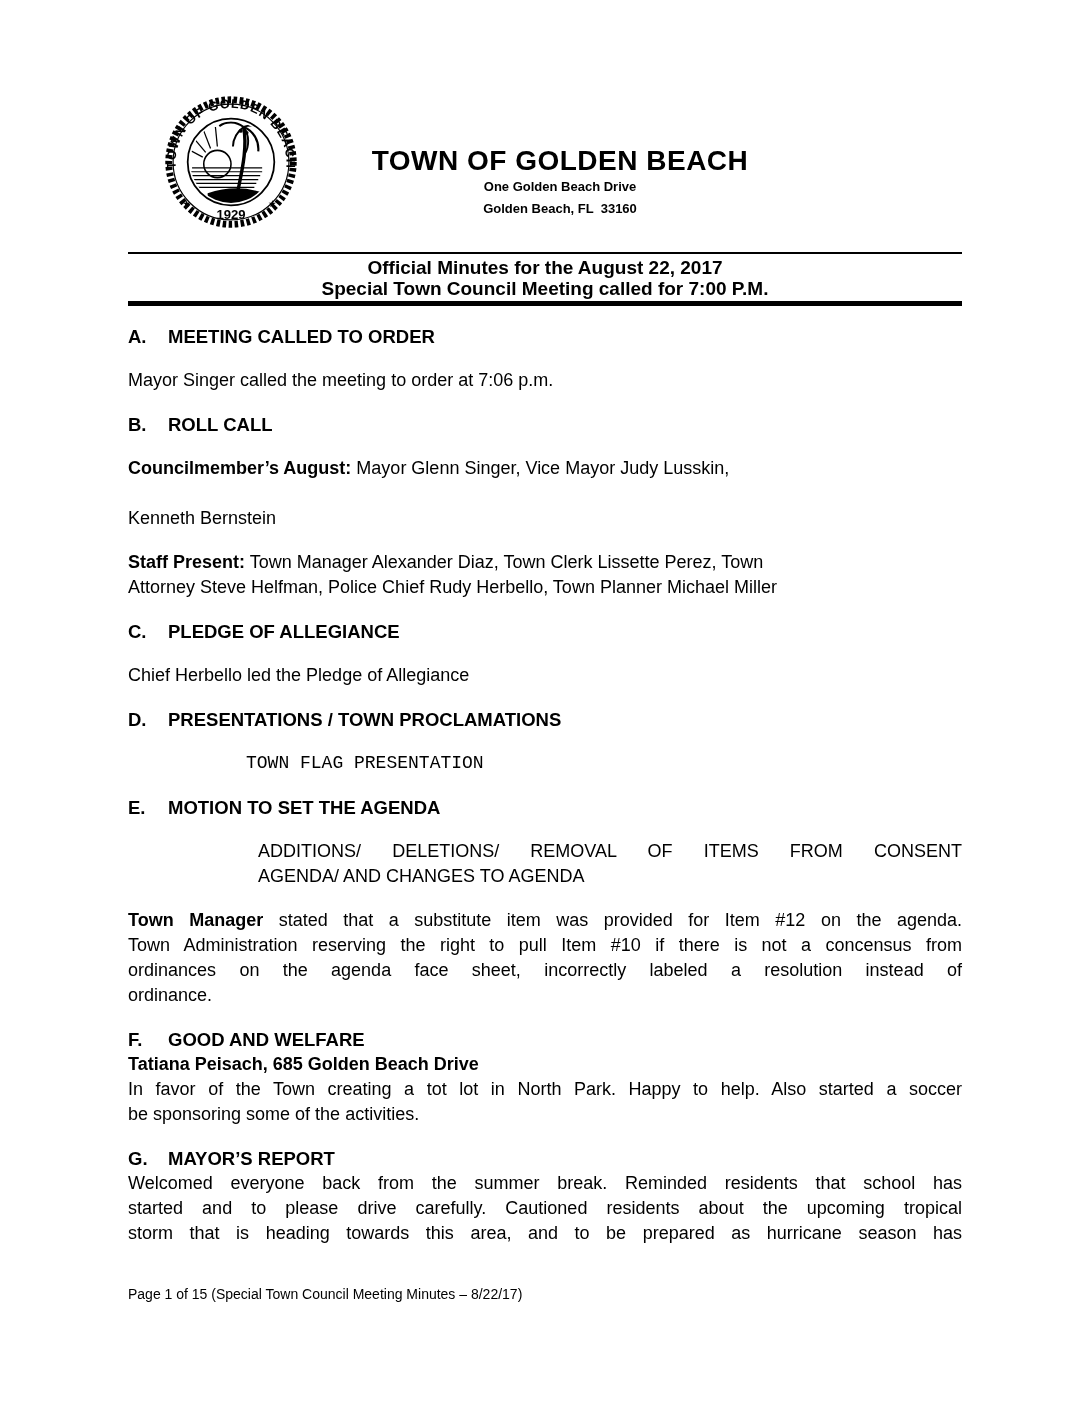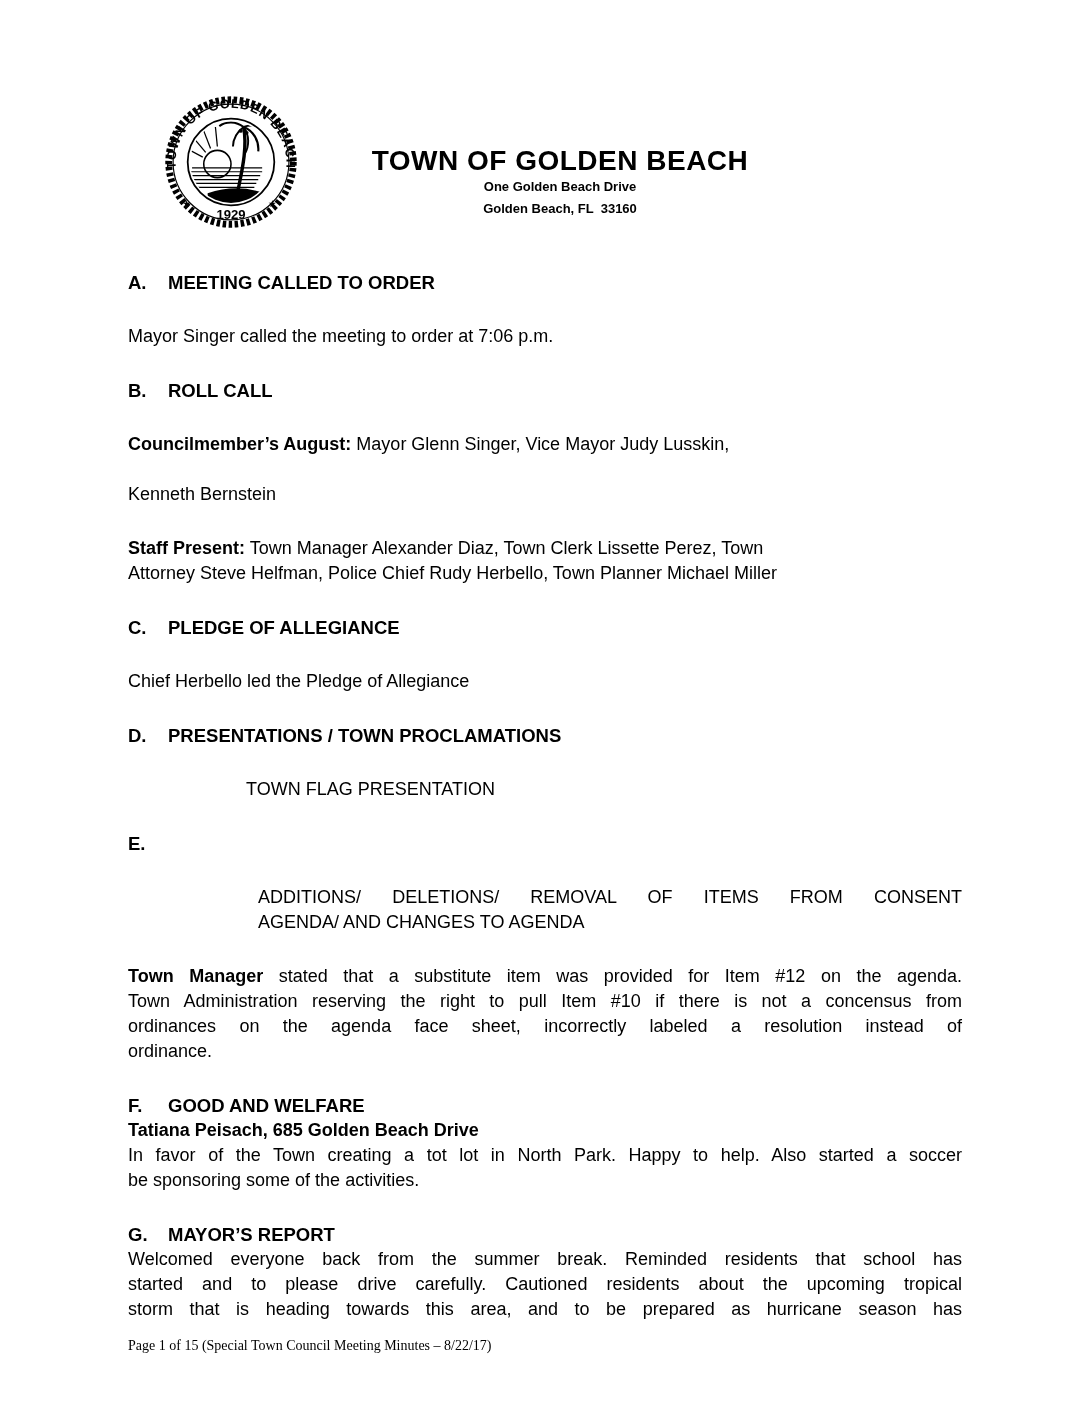--- a/index.html
+++ b/index.html
@@ -18,31 +18,31 @@
   .addr { font-size:13px; font-weight:bold; line-height:22px; white-space:pre-wrap; }
 
   
   .minutes { margin:0 126px 0 128px; }
   .rule-thin  { border-top:2px solid #000; }
   .rule-thick { border-top:5px solid #000; }
   .minutes-text { padding:3px 0 2px; text-align:center; font-weight:bold; font-size:19px; line-height:21px; }
 
   
   .content { margin:0 126px 0 128px; padding-top:8px; font-size:18px; line-height:25px; }
-  .block { margin-top:29px; }
+  .block { margin-top:19px; }
   .first { margin-top:10px; }
   .tight { margin-top:0; }
   .heading { display:flex; font-weight:bold; font-size:18.5px; line-height:25px; }
   .heading .letter { flex:0 0 40px; }
   .bold { font-weight:bold; }
   .jl { text-align:justify; text-align-last:justify; }
-  .indent-flag { margin-left:118px; }
+  .indent-flag { margin-left:118px;font-family:Liberation Mono, monospace; }
   .indent-add  { margin-left:130px; }
 
-  .footer { margin:16px 126px 0 128px; font-size:14px; line-height:16px;font-family:Liberation Serif, serif; }
+  .footer { margin:40px 126px 0 128px; font-size:14px; line-height:16px; }
 </style>
 </head>
 <body>
 
 <div class="page">
 
   <header class="header">
     <svg class="seal" width="156" height="146" viewBox="0 0 160 150" aria-hidden="true">
       <defs>
         <clipPath id="sc">
@@ -89,20 +89,28 @@
       </g>
     </svg>
 
     <div class="header-text">
       <div class="org-name">TOWN OF GOLDEN BEACH</div>
       <div class="addr">One Golden Beach Drive</div>
       <div class="addr">Golden Beach, FL  33160</div>
     </div>
   </header>
 
+  <div class="minutes">
+    <div class="rule-thin"></div>
+    <div class="minutes-text">
+      <div>Official Minutes for the August 22, 2017</div>
+      <div>Special Town Council Meeting called for 7:00 P.M.</div>
+    </div>
+    <div class="rule-thick"></div>
+  </div>
 
   <main class="content">
 
     <div class="heading block first">
       <span class="letter">A.</span>
       <span>MEETING CALLED TO ORDER</span>
     </div>
     <p class="block">Mayor Singer called the meeting to order at 7:06 p.m.</p>
 
     <div class="heading block">
@@ -122,20 +130,21 @@
     <p class="block">Chief Herbello led the Pledge of Allegiance</p>
 
     <div class="heading block">
       <span class="letter">D.</span>
       <span>PRESENTATIONS / TOWN PROCLAMATIONS</span>
     </div>
     <p class="block indent-flag">TOWN FLAG PRESENTATION</p>
 
     <div class="heading block">
       <span class="letter">E.</span>
+      <span>MOTION TO SET THE AGENDA</span>
     </div>
     <div class="block indent-add">
       <div class="jl">ADDITIONS/ DELETIONS/ REMOVAL OF ITEMS FROM CONSENT</div>
       <div>AGENDA/ AND CHANGES TO AGENDA</div>
     </div>
     <div class="block">
       <div class="jl"><b>Town Manager</b><span> stated that a substitute item was provided for Item #12 on the agenda.</span></div>
       <div class="jl">Town Administration reserving the right to pull Item #10 if there is not a concensus from</div>
       <div class="jl">ordinances on the agenda face sheet, incorrectly labeled a resolution instead of</div>
       <div>ordinance.</div>

